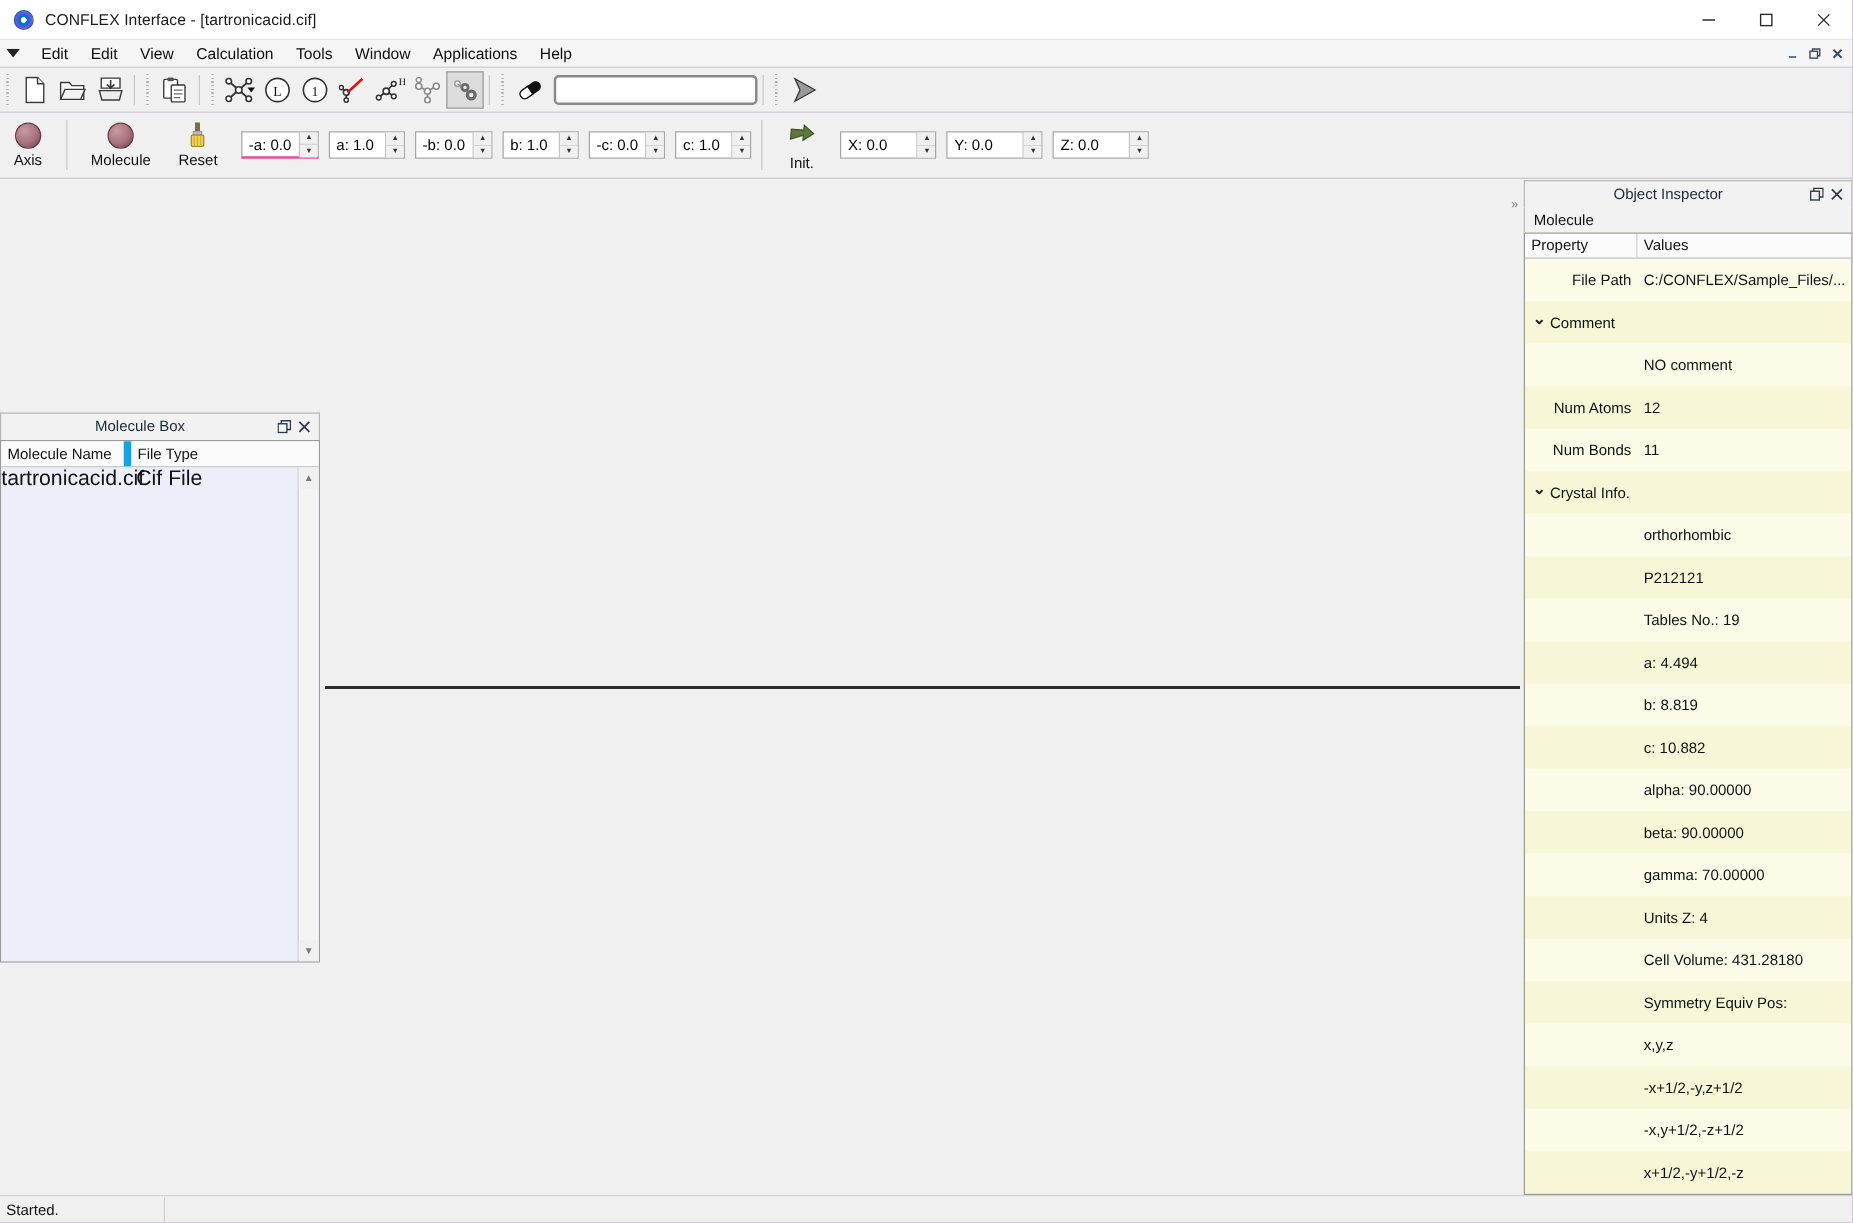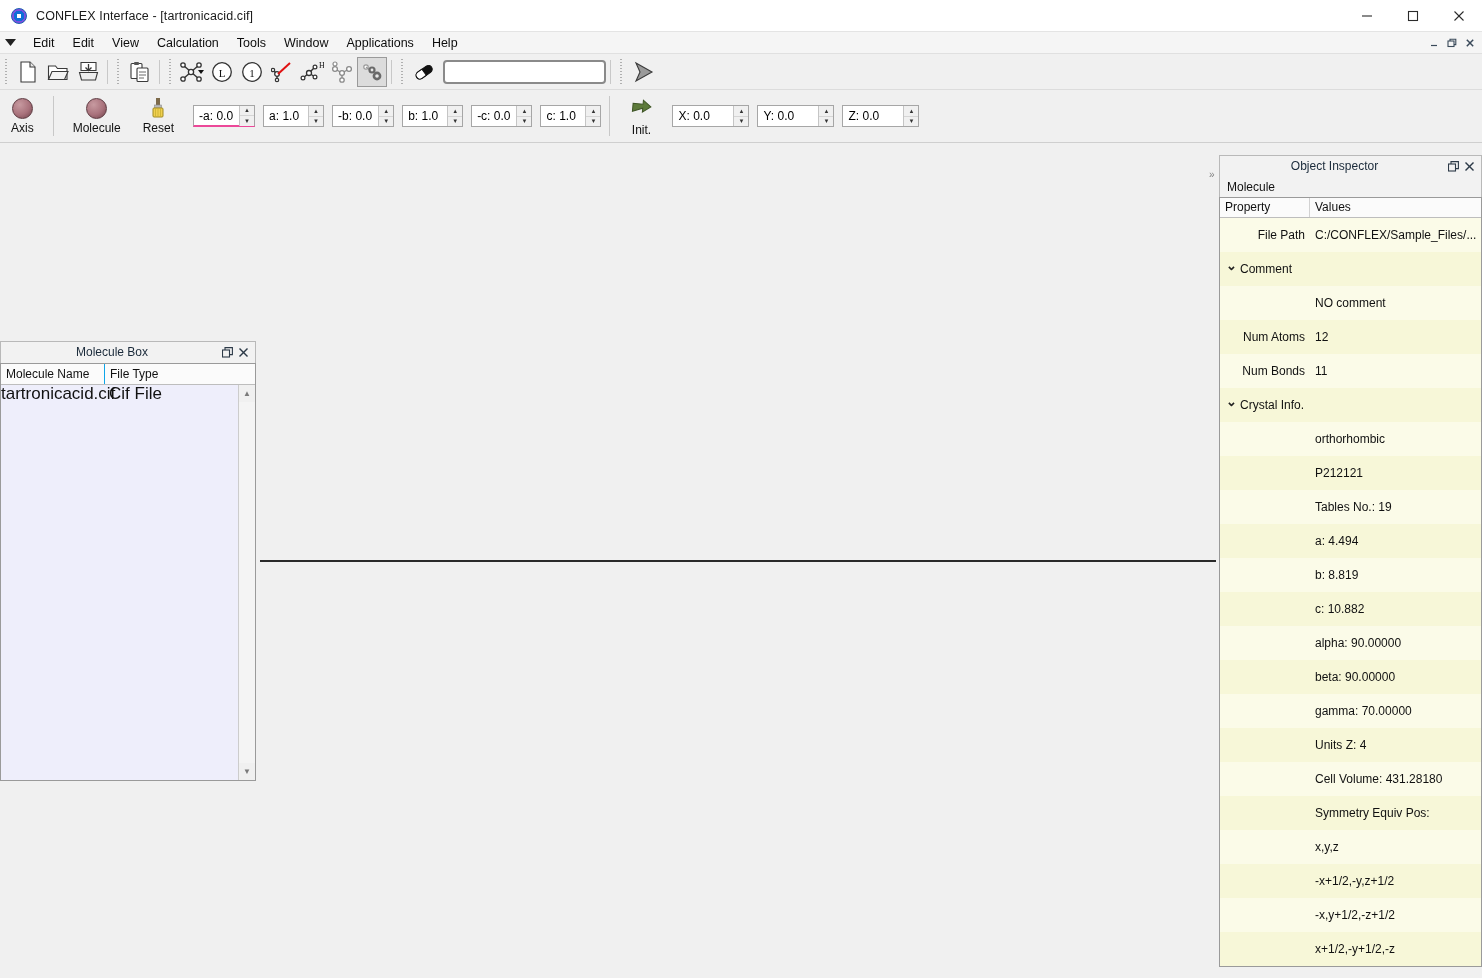--- a/index.html
+++ b/index.html
@@ -123,21 +123,21 @@
     color: #2d3a48; font-size: 11px;
   }
   .mol-table {
     flex: 1; min-height: 0; display: flex; flex-direction: column;
     border: 1px solid #9a9a9a; background: #f0f0ff; position: relative;
   }
   .mol-head { display: flex; height: 21px; background: #fbfbfb; border-bottom: 1px solid #bdbdbd; }
   .mol-th {
     font-size: 12px; padding: 2px 5px; color: #111; line-height: 17px;
   }
-  .mol-th.c1 { width: 104px; border-right: 1px solid #0ea5e9; }
+  .mol-th.c1 { width: 104px; border-right: 6px solid #0ea5e9; }
   .mol-th.c2 { flex: 1; }
   .mol-body { flex: 1; background: #eeeefb; position: relative; overflow: hidden; }
   .mol-row { display: flex; height: 19px; align-items: center; }
   .mol-td { font-size: 17px; color: #111; }
   .mol-td.c1 { width: 104px; text-align: right; padding-right: 6px; }
   .mol-td.c2 { flex: 1; padding-left: 4px; }
   .vscroll {
     position: absolute; top: 0; right: 0; width: 17px; bottom: 0;
     background: #f4f4f4; border-left: 1px solid #ccc;
     display: flex; flex-direction: column; justify-content: space-between;
@@ -677,14 +677,17 @@
             <div class="oi-row alt">
               <div class="oi-name"></div>
               <div class="oi-val">x+1/2,-y+1/2,-z</div>
             </div>
           </div>
       </div>
     </div>
 
   </div>
 
+  <div class="statusbar">
+    <div class="status-cell">Started.</div>
+  </div>
 
 </div>
 
 </body></html>

